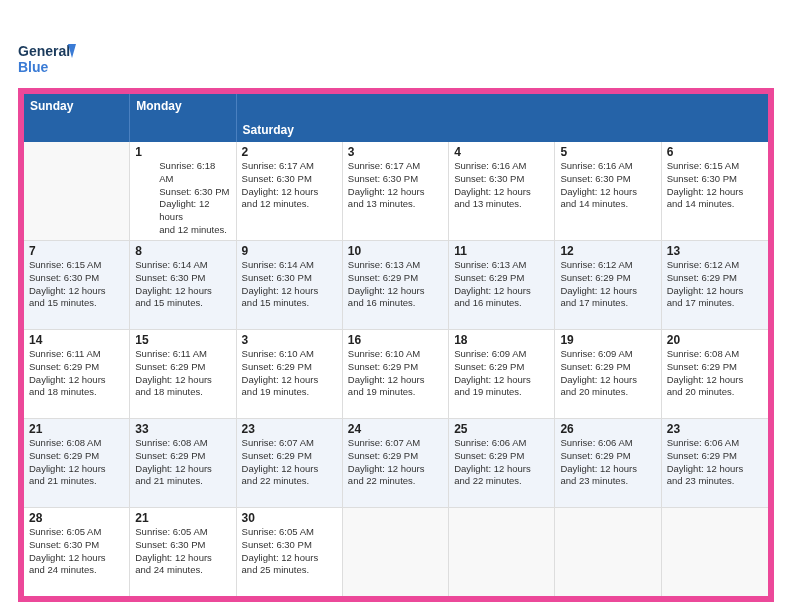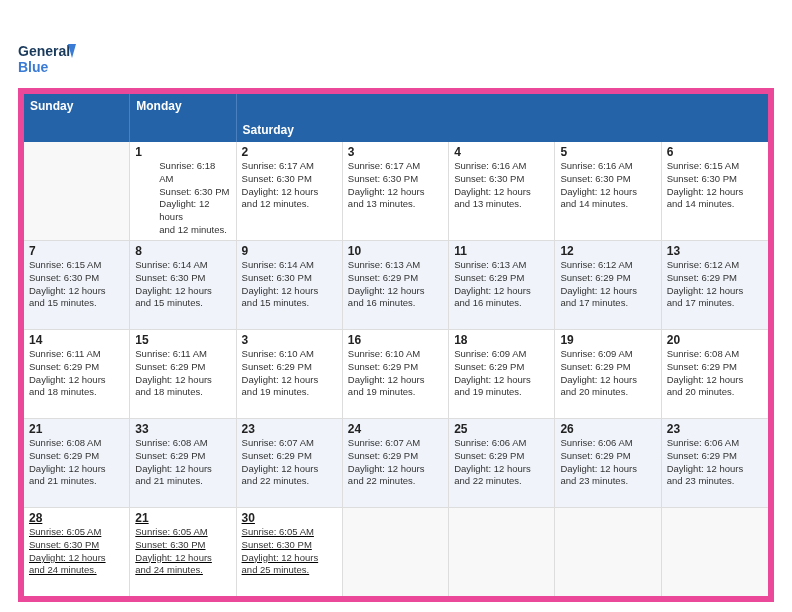--- a/index.html
+++ b/index.html
@@ -72,21 +72,20 @@
       flex-direction: column;
     }
     .cal-row {
       display: grid;
       grid-template-columns: repeat(7, 1fr);
       flex: 1;
       border-bottom: 1px solid #ddd;
     }
     .cal-row:last-child {
       border-bottom: none;
-      text-decoration: underline;
     }
     .cal-cell {
       border-right: 1px solid #ddd;
       padding: 3px 5px;
       vertical-align: top;
       background: #fff;
       min-height: 0;
     }
     .cal-cell:last-child {
       border-right: none;

